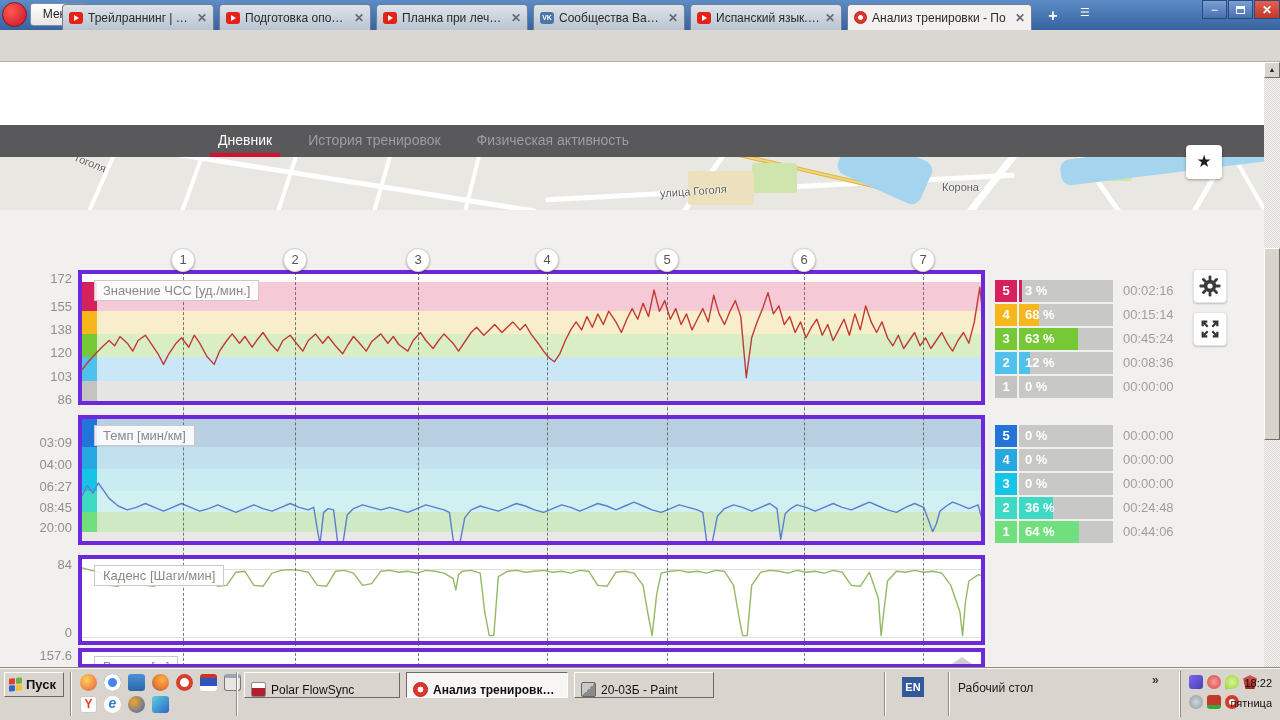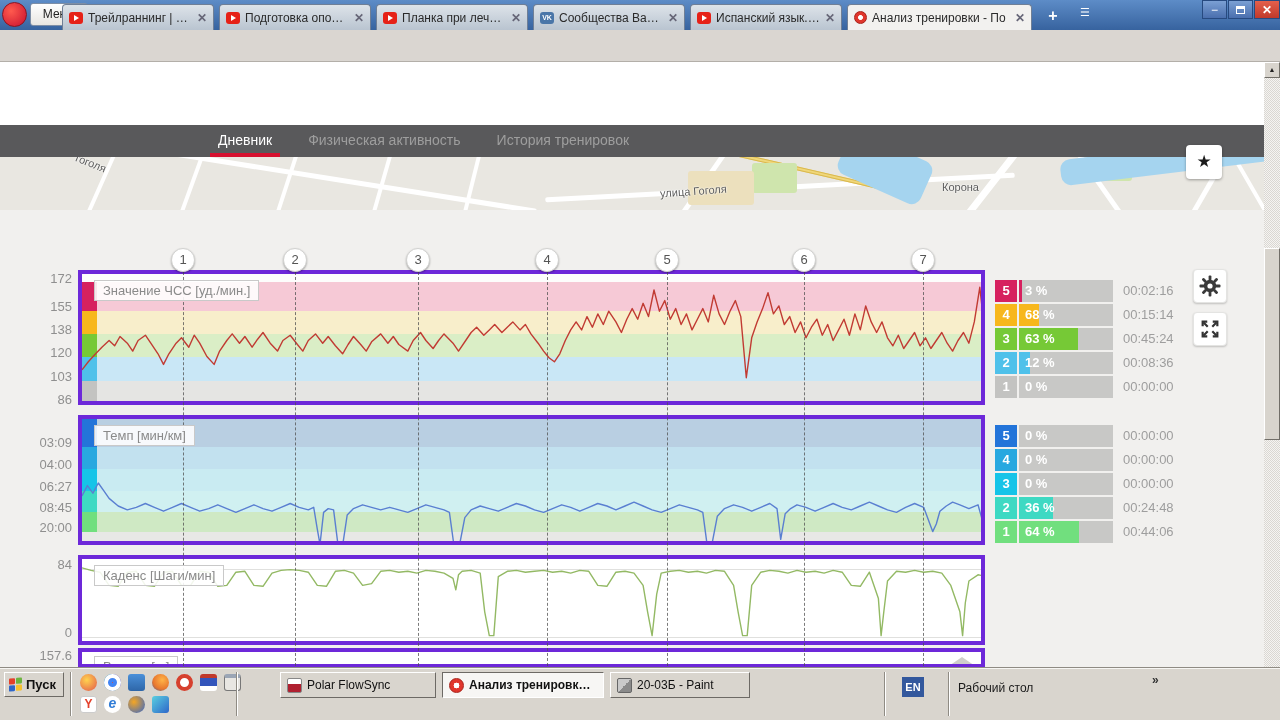--- a/index.html
+++ b/index.html
@@ -106,21 +106,21 @@
   .sbtn { position:absolute; left:0; width:16px; height:16px; background:#d8d4cd; border:1px solid; border-color:#fff #716e68 #716e68 #fff; font-size:7px; color:#222; text-align:center; line-height:14px; }
   .sthumb { position:absolute; left:0; top:186px; width:16px; height:192px; background:#d8d4cd; border:1px solid; border-color:#fff #716e68 #716e68 #fff; }
 
   
   .taskbar { left:0; top:668px; width:1280px; height:52px; background:#d9d5ce; border-top:1px solid #f7f6f3; box-shadow:0 -1px 0 #8f8b83; z-index:20; }
   .startbtn { left:4px; top:3px; width:60px; height:25px; background:#d9d5ce; border:1px solid; border-color:#fff #6d6a65 #6d6a65 #fff; font-size:13px; font-weight:bold; color:#111; display:flex; align-items:center; gap:4px; padding-left:4px; }
   .winflag { width:13px; height:13px; display:grid; grid-template-columns:6px 6px; grid-template-rows:6px 6px; gap:1px; transform:skewY(-6deg); }
   .winflag i { border-radius:1px; }
   .etched { position:absolute; top:3px; height:44px; width:2px; border-left:1px solid #8f8b83; border-right:1px solid #fff; }
   .ql { position:absolute; width:17px; height:17px; border-radius:3px; }
-  .taskbtn { position:absolute; top:3px; height:26px; background:#d9d5ce; border:1px solid; border-color:#fff #6d6a65 #6d6a65 #fff; display:flex; align-items:center; gap:5px; padding:0 6px; font-size:12px; color:#111;margin-left:36px; }
+  .taskbtn { position:absolute; top:3px; height:26px; background:#d9d5ce; border:1px solid; border-color:#fff #6d6a65 #6d6a65 #fff; display:flex; align-items:flex-end; gap:5px; padding:0 6px; font-size:12px; color:#111; }
   .taskbtn.active { background:#f7f6f4; border-color:#6d6a65 #fff #fff #6d6a65; font-weight:bold; }
   .taskbtn .title { white-space:nowrap; overflow:hidden; text-overflow:ellipsis; }
   .tico { width:15px; height:15px; flex:none; border-radius:2px; }
   .langbox { left:902px; top:8px; width:22px; height:20px; background:#33589d; color:#fff; font-size:11px; font-weight:bold; text-align:center; line-height:20px; }
   .desktoplbl { left:958px; top:12px; font-size:12px; color:#1a1a1a; }
   .chev { left:1152px; top:4px; font-size:12px; font-weight:bold; color:#333; }
   .tray { left:1180px; top:2px; width:96px; height:46px; border-left:1px solid #8f8b83; box-shadow:-1px 0 0 #fff; }
   .trayico { position:absolute; width:14px; height:14px; border-radius:3px; }
   .clock { position:absolute; right:4px; font-size:11px; color:#111; text-align:right; }
 </style>
@@ -213,22 +213,22 @@
     <div class="abs avatar"></div>
     <div class="abs caret">▼</div>
     <div class="abs star-ico">☆</div>
     <div class="abs notif">
         <span class="dot"></span>
       </div>
   </div>
 
   <div class="abs subnav">
     <span class="item active">Дневник</span>
+    <span class="item">История тренировок</span>
     <span class="item">Физическая активность</span>
-    <span class="item">История тренировок</span>
   </div>
 
   <div class="abs map">
     <div class="street" style="left:-20px;top:8px;width:560px;height:5px;transform:rotate(9deg);"></div>
     <div class="street" style="left:100px;top:-10px;width:4px;height:70px;transform:rotate(24deg);"></div>
     <div class="street" style="left:190px;top:-8px;width:4px;height:70px;transform:rotate(20deg);"></div>
     <div class="street" style="left:285px;top:-8px;width:4px;height:70px;transform:rotate(18deg);"></div>
     <div class="street" style="left:380px;top:-8px;width:4px;height:70px;transform:rotate(16deg);"></div>
     <div class="street" style="left:470px;top:-8px;width:4px;height:70px;transform:rotate(14deg);"></div>
     <div class="street" style="left:545px;top:28px;width:470px;height:5px;transform:rotate(-3deg);"></div>
@@ -491,15 +491,26 @@
       <span class="tico" style="background:linear-gradient(135deg,#c9c9c9 50%,#8a8a8a 50%);border:1px solid #666;"></span>
       <span class="title">20-03Б - Paint</span>
     </div>
 
     <div class="etched" style="left:884px;"></div>
     <div class="abs langbox">EN</div>
     <div class="etched" style="left:948px;"></div>
     <div class="abs desktoplbl">Рабочий стол</div>
     <div class="abs chev">»</div>
 
+    <div class="abs tray">
+      <span class="trayico" style="left:8px;top:4px;background:linear-gradient(135deg,#7b68ee,#4a3fb5);"></span>
+      <span class="trayico" style="left:26px;top:4px;background:radial-gradient(circle,#ff9a9a,#d04545);border-radius:50%;"></span>
+      <span class="trayico" style="left:44px;top:4px;background:radial-gradient(circle,#d8f5a0,#9ed32e);border-radius:50% 50% 50% 0;"></span>
+      <span class="trayico" style="left:8px;top:24px;background:radial-gradient(circle,#cfd8da,#8a9aa0);border-radius:50%;"></span>
+      <span class="trayico" style="left:26px;top:24px;background:linear-gradient(#c0392b 70%,#3aa53a 70%);"></span>
+      <span class="trayico" style="left:44px;top:24px;background:#fff;border:4px solid #d43b2a;border-radius:50%;"></span>
+      <span class="trayico" style="left:62px;top:4px;background:linear-gradient(#e05c5c,#a02020);clip-path:polygon(50% 0,100% 25%,82% 100%,18% 100%,0 25%);"></span>
+      <span class="clock" style="top:6px;">18:22</span>
+      <span class="clock" style="top:26px;">пятница</span>
+    </div>
   </div>
 
 </div>
 
 </body></html>

